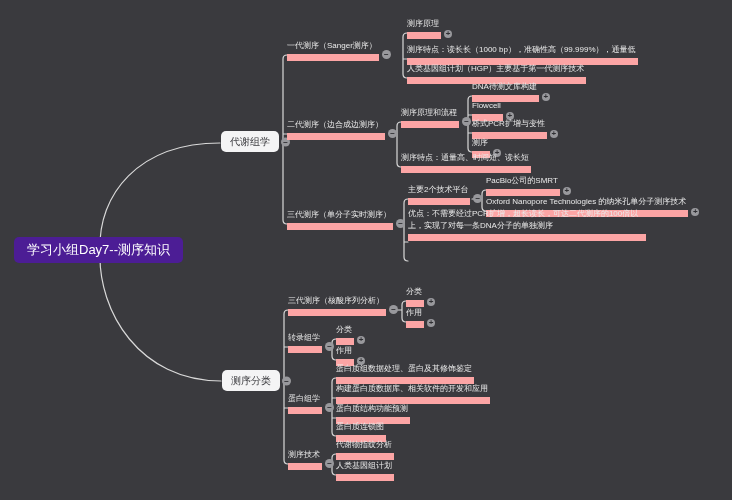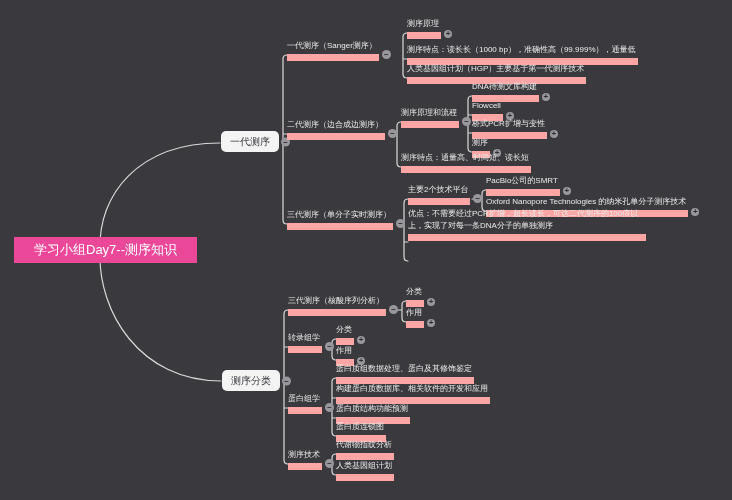--- a/index.html
+++ b/index.html
@@ -9,23 +9,23 @@
     font-family:"Liberation Sans","DejaVu Sans",sans-serif;
     position:relative;overflow:hidden;
   }
   #canvas{position:absolute;left:0;top:0;width:732px;height:500px;}
   svg.links{position:absolute;left:0;top:0;z-index:1;}
   svg.links path{fill:none;stroke:#d9d9d9;stroke-width:1.2;stroke-linecap:round;}
 
   
   .root{
     position:absolute;z-index:3;
-    background:#ec4899;color:#ffffff;
+    background:#4c1d95;color:#ffffff;
     font-size:13px;line-height:16px;
-    padding:5px 20px;border-radius:0;
+    padding:5px 13px;border-radius:5px;
     white-space:nowrap;
   }
   
   .box{
     position:absolute;z-index:3;
     background:#f4f4f5;color:#38383c;
     font-size:10px;line-height:13px;
     padding:4px 9px;border-radius:5px;
     white-space:nowrap;
   }
@@ -69,21 +69,21 @@
     <path d="M 336 339 Q 332 339 332 343 L 332 356 Q 332 360 336 360"></path>
     <path d="M 336 378 Q 332 378 332 382 L 332 432 Q 332 436 336 436 M 332 398 L 336 398 M 332 418 L 336 418"></path>
     <path d="M 336 454 Q 332 454 332 458 L 332 471 Q 332 475 336 475"></path>
   </svg>
 
   <div class="root" style="left:14px;top:237px">
     <span>学习小组Day7--测序知识</span>
   </div>
 
   <div class="box" style="left:221px;top:131px">
-    <span>一代测序</span>
+    <span>代谢组学</span>
     <span class="c">−</span>
   </div>
   <div class="box" style="left:222px;top:370px">
     <span>测序分类</span>
     <span class="c">−</span>
   </div>
 
   <div class="n" style="left:287px;top:40px">
     <span>一代测序（Sanger测序）</span>
     <span class="c">−</span>

